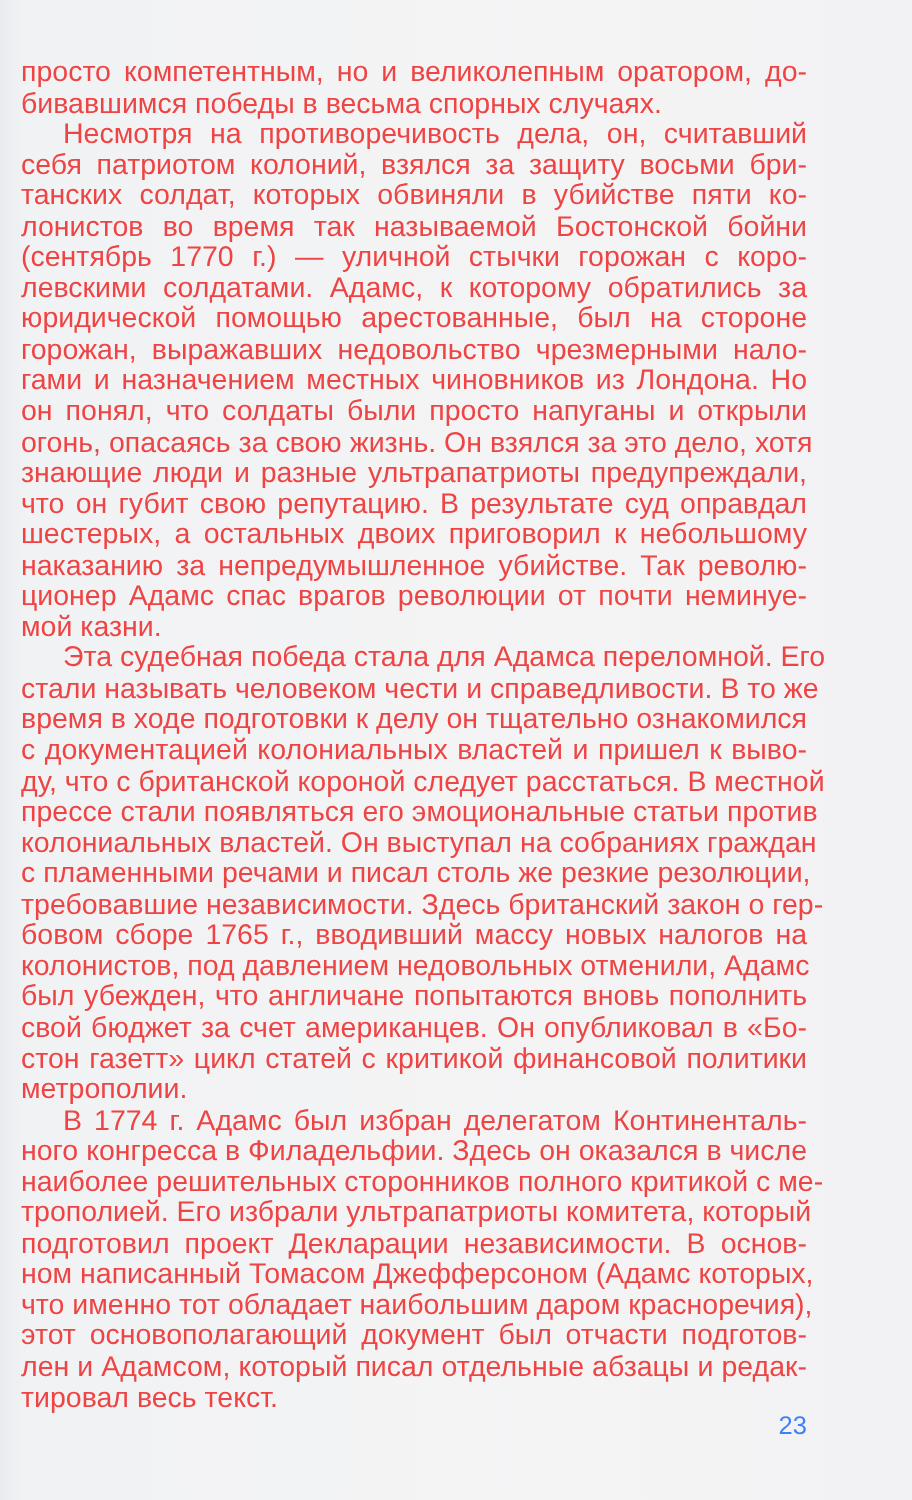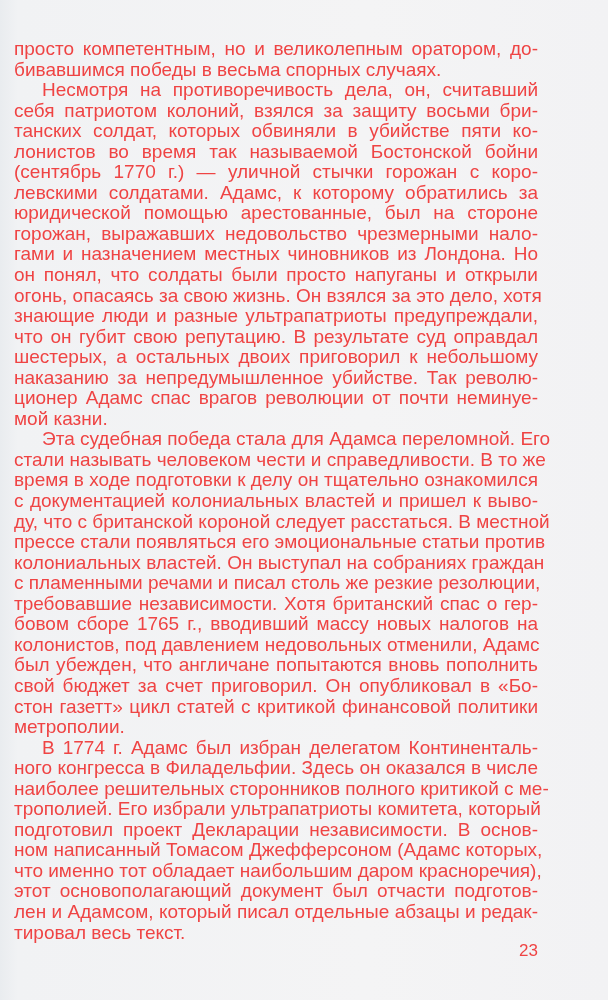--- a/index.html
+++ b/index.html
@@ -43,21 +43,21 @@
     padding-left: 28px;
   }
   .page-number {
     position: absolute;
     left: 500px;
     top: 941px;
     width: 38px;
     text-align: right;
     font-family: "Liberation Sans", "DejaVu Sans", sans-serif;
     font-size: 17px;
-    color: #ef4444;
+    color: #3b82f6;
   }
 </style>
 </head>
 <body>
 
 <div class="page">
 
   <p class="para">
     <span class="line">просто компетентным, но и великолепным оратором, до-</span>
     <span class="line last">бивавшимся победы в весьма спорных случаях.</span>
@@ -85,25 +85,25 @@
 
   <p class="para">
     <span class="line first-indent">Эта судебная победа стала для Адамса переломной. Его</span>
     <span class="line">стали называть человеком чести и справедливости. В то же</span>
     <span class="line">время в ходе подготовки к делу он тщательно ознакомился</span>
     <span class="line">с документацией колониальных властей и пришел к выво-</span>
     <span class="line">ду, что с британской короной следует расстаться. В местной</span>
     <span class="line">прессе стали появляться его эмоциональные статьи против</span>
     <span class="line">колониальных властей. Он выступал на собраниях граждан</span>
     <span class="line">с пламенными речами и писал столь же резкие резолюции,</span>
-    <span class="line">требовавшие независимости. Хотя британский спас о гер-</span>
+    <span class="line">требовавшие независимости. Здесь британский закон о гер-</span>
     <span class="line">бовом сборе 1765 г., вводивший массу новых налогов на</span>
     <span class="line">колонистов, под давлением недовольных отменили, Адамс</span>
     <span class="line">был убежден, что англичане попытаются вновь пополнить</span>
-    <span class="line">свой бюджет за счет приговорил. Он опубликовал в «Бо-</span>
+    <span class="line">свой бюджет за счет американцев. Он опубликовал в «Бо-</span>
     <span class="line">стон газетт» цикл статей с критикой финансовой политики</span>
     <span class="line last">метрополии.</span>
   </p>
 
   <p class="para">
     <span class="line first-indent">В 1774 г. Адамс был избран делегатом Континенталь-</span>
     <span class="line">ного конгресса в Филадельфии. Здесь он оказался в числе</span>
     <span class="line">наиболее решительных сторонников полного критикой с ме-</span>
     <span class="line">трополией. Его избрали ультрапатриоты комитета, который</span>
     <span class="line">подготовил проект Декларации независимости. В основ-</span>

